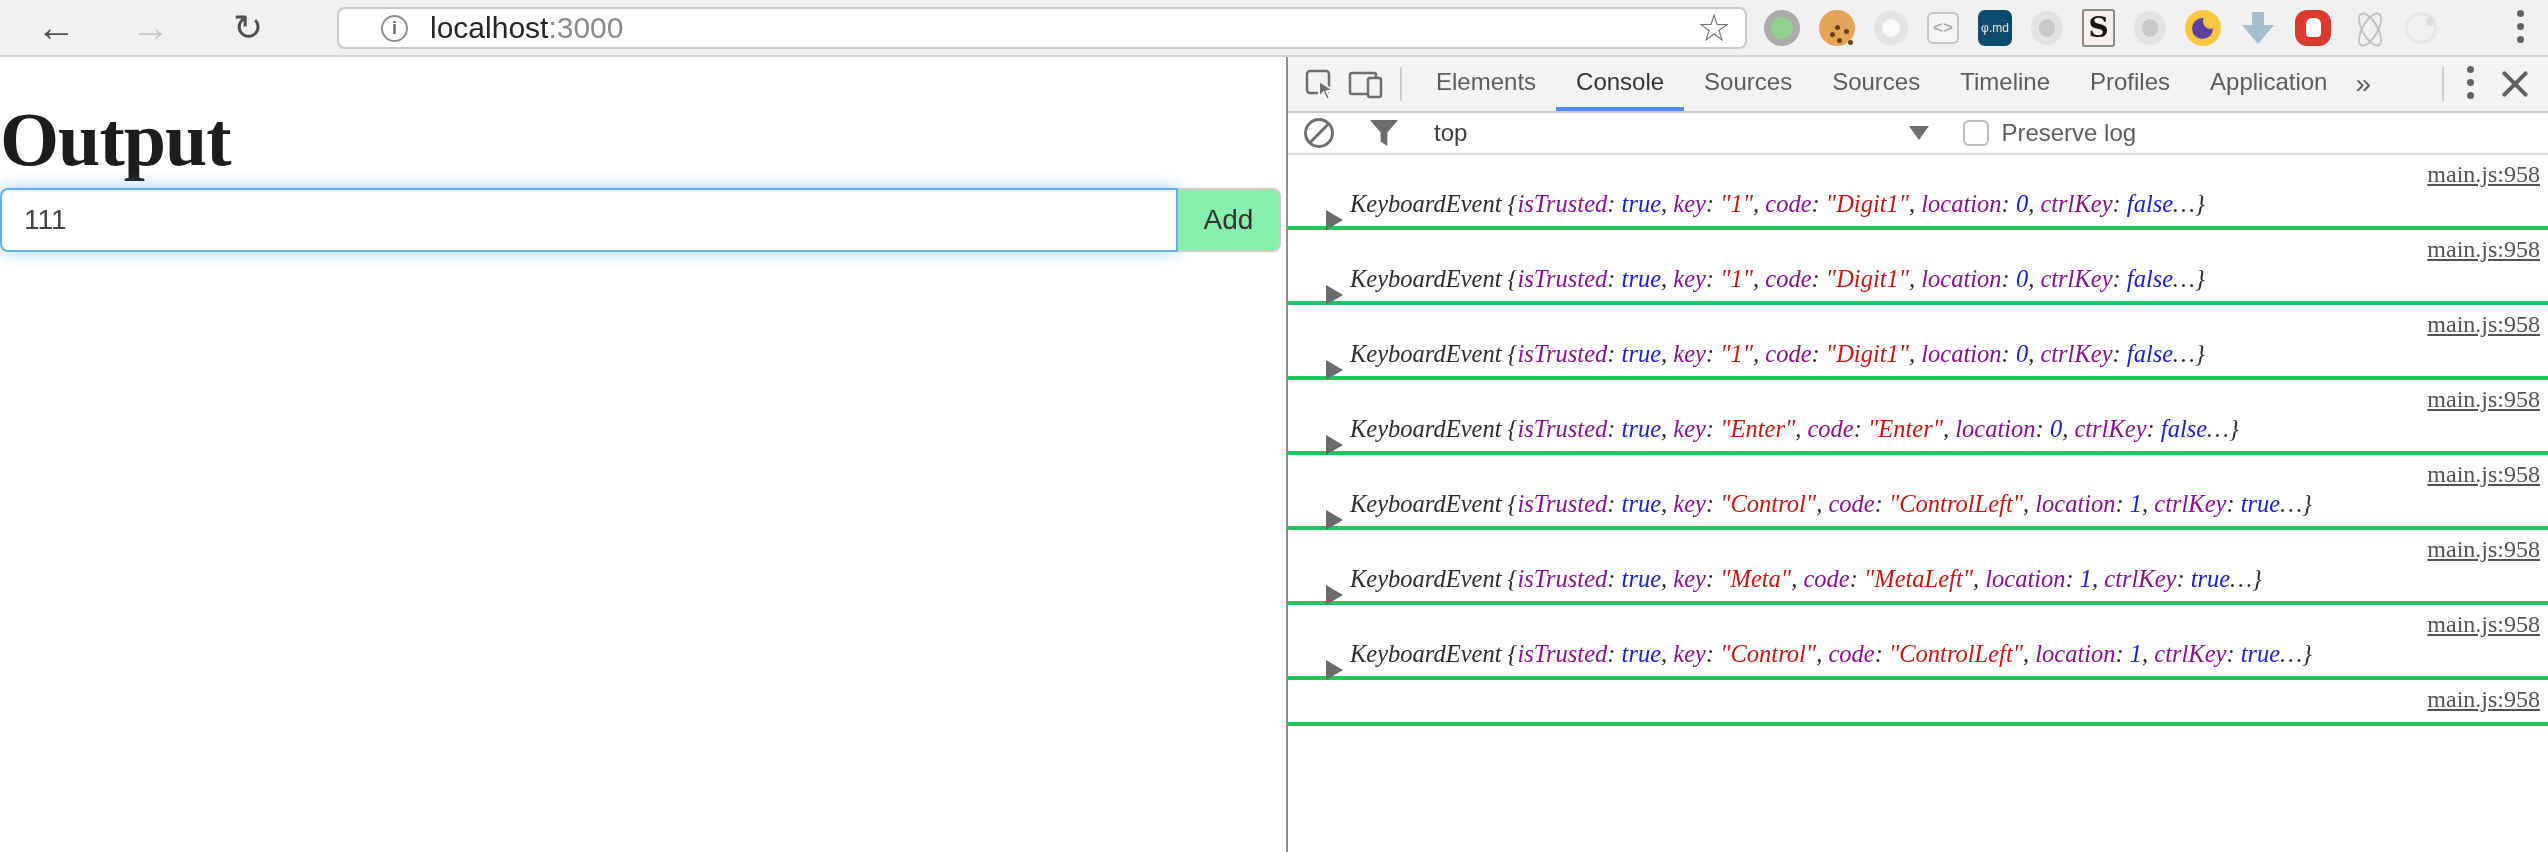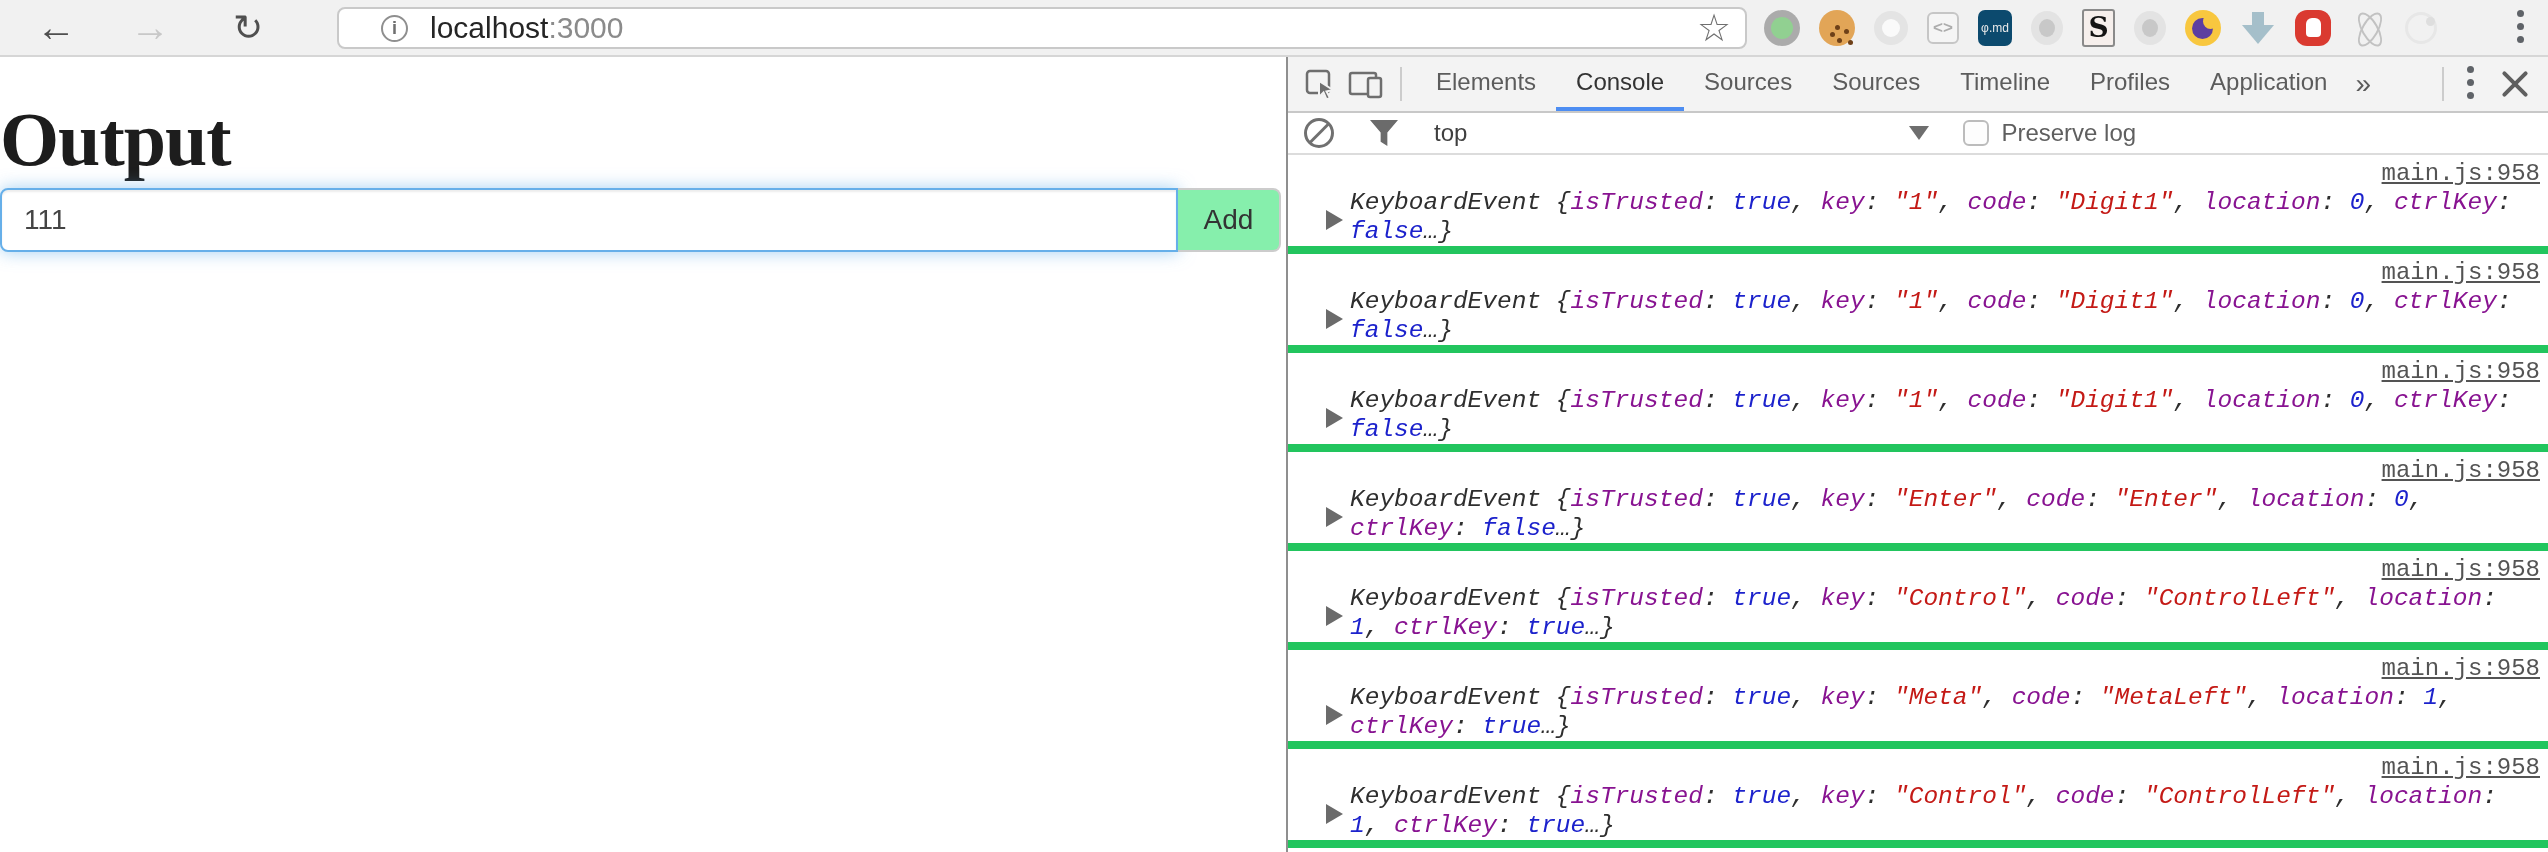--- a/index.html
+++ b/index.html
@@ -112,23 +112,23 @@
   .funnel-ic { width:28px; height:26px; margin-left:36px; background:#6b6b6b; cursor:pointer;
               clip-path:polygon(0 0,100% 0,62% 48%,62% 100%,38% 84%,38% 48%); }
   .ctx-label { margin-left:36px; font-size:24px; color:#3f3f3f; cursor:pointer; }
   .dd-arrow { margin-left:442px; width:0; height:0; border-left:10px solid transparent;
               border-right:10px solid transparent; border-top:14px solid #6e6e6e; cursor:pointer; }
   .chk { width:26px; height:26px; border:2px solid #bcbcbc; border-radius:6px; background:#fdfdfd;
          margin-left:34px; cursor:pointer; }
   .chk-label { margin-left:12px; font-size:24px; color:#5f5f5f; }
 
   
-  .console-row { position:relative; border-bottom:8px solid #22c55e;
-                 padding:4px 8px 0 62px; line-height:29px;
-                 font-family:Liberation Mono, monospace; font-size:24.5px;
+  .console-row { position:relative; border-bottom:4px solid #22c55e;
+                 padding:4px 8px 8px 62px; line-height:29px;
+                 font-family:Liberation Serif, serif; font-size:24.5px;
                  font-style:italic; color:#2e2e2e; }
   .link-line { text-align:right; line-height:29px; }
   .link-line a { color:#545454; font-style:normal; font-size:24px; text-decoration:underline;
                  cursor:pointer; }
   .tri { position:absolute; left:38px; top:55px; width:0; height:0;
          border-left:17px solid #6b6b6b; border-top:10px solid transparent;
          border-bottom:10px solid transparent; cursor:pointer; }
   .pname { color:#881391; }
   .pval  { color:#1c22cc; }
   .pstr  { color:#c41a16; }

